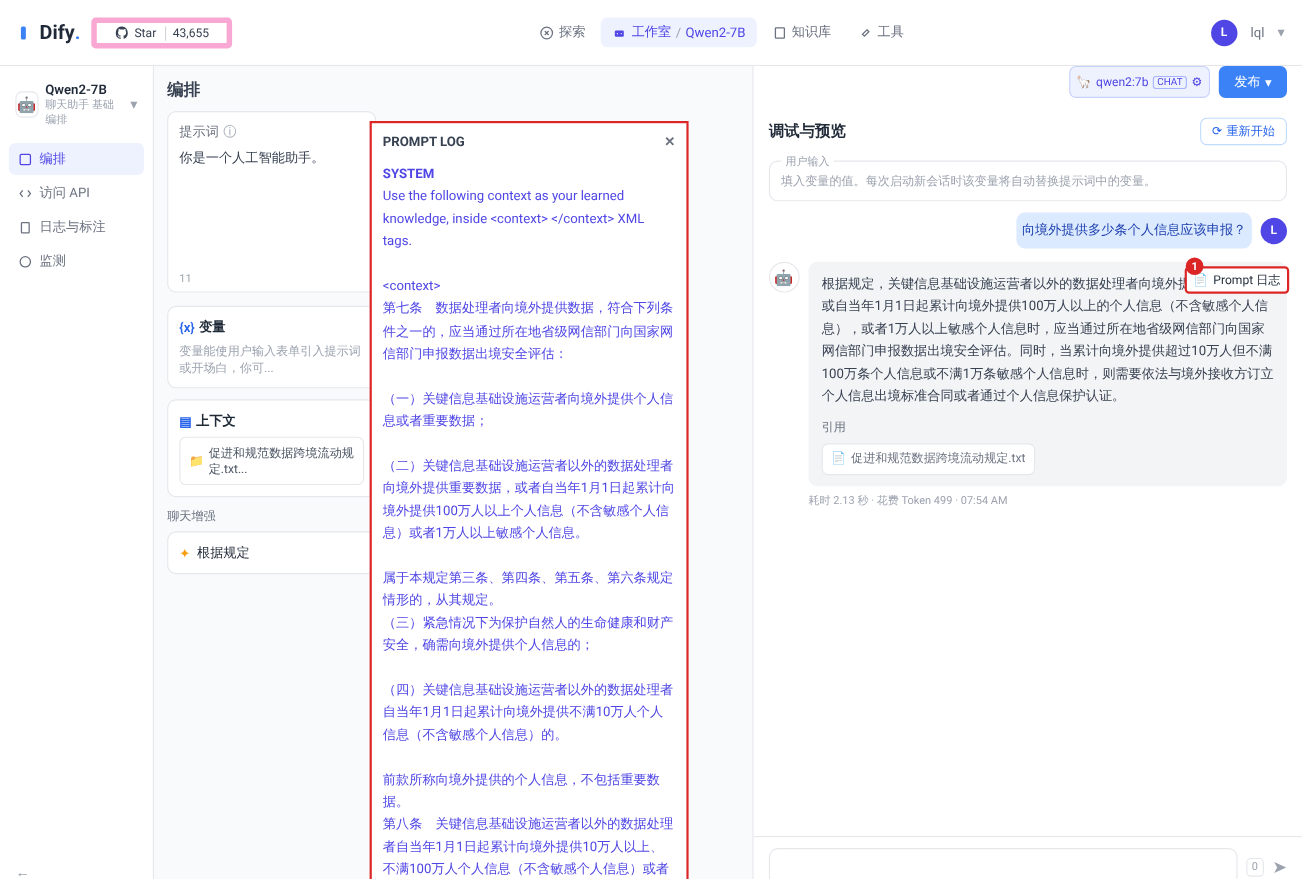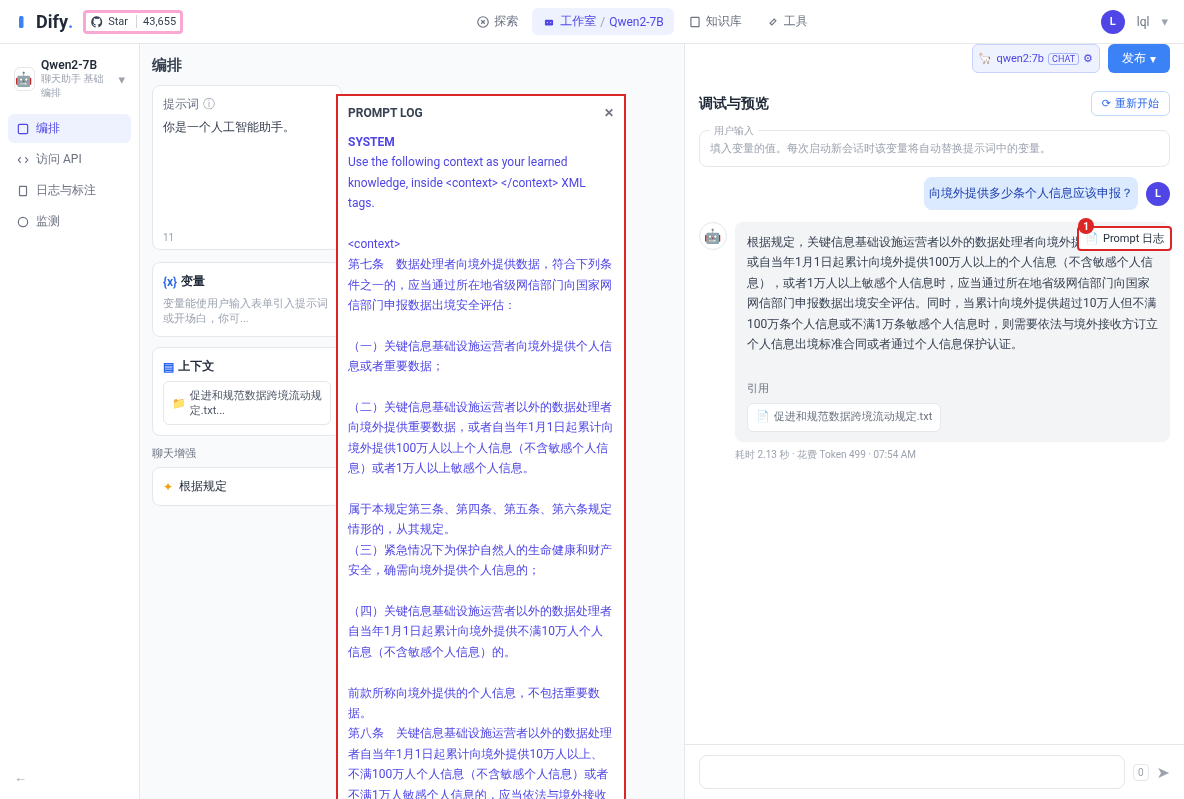--- a/index.html
+++ b/index.html
@@ -1,21 +1,21 @@
 <!DOCTYPE html>
 <html><head>
 <meta charset="utf-8">
 <style>
 *{box-sizing:border-box;margin:0;padding:0;font-family:-apple-system,BlinkMacSystemFont,"Segoe UI",Roboto,sans-serif}
 body{background:#f9fafb;color:#1f2937;font-size:13px;height:799px;width:1184px;overflow:hidden}
-.top-bar{height:44px;border-bottom:1px solid #e5e7eb;display:flex;align-items:center;padding:0 16px;background:#fff;justify-content:space-between}
+.top-bar{height:60px;border-bottom:1px solid #e5e7eb;display:flex;align-items:center;padding:0 16px;background:#fff;justify-content:space-between}
 .top-left{display:flex;align-items:center;gap:10px}
 .logo{font-weight:700;font-size:18px;color:#1f2937;display:flex;align-items:center}
 .logo .dot{color:#3b82f6}
-.gh-star{display:flex;align-items:center;gap:4px;border:3px solid #f9a8d4;border-radius:4px;padding:2px 4px;font-size:11px;color:#374151}
+.gh-star{display:flex;align-items:flex-end;gap:4px;border:5px solid #f9a8d4;border-radius:4px;padding:2px 16px;font-size:11px;color:#374151}
 .gh-star .count{border-left:1px solid #d1d5db;padding-left:6px;margin-left:4px}
 .top-nav{display:flex;align-items:center;gap:4px}
 .nav-item{display:flex;align-items:center;gap:4px;padding:5px 10px;border-radius:6px;color:#6b7280;font-size:12px;cursor:pointer}
 .nav-item.active{background:#eef2ff;color:#4f46e5}
 .nav-item.active .crumb{color:#4f46e5}
 .top-right{display:flex;align-items:center;gap:12px}
 .avatar{width:24px;height:24px;border-radius:50%;background:#4f46e5;color:#fff;display:flex;align-items:center;justify-content:center;font-size:11px;font-weight:600}
 .main{display:flex;height:calc(100% - 44px)}
 .sidebar{width:140px;background:#fff;border-right:1px solid #e5e7eb;padding:8px;display:flex;flex-direction:column}
 .app-header{display:flex;align-items:center;gap:6px;padding:6px;margin-bottom:8px}
@@ -51,21 +51,21 @@
 .restart{border:1px solid #bfdbfe;color:#2563eb;border-radius:6px;padding:4px 10px;font-size:11px;display:flex;align-items:center;gap:4px;cursor:pointer}
 .r-toolbar{display:flex;justify-content:flex-end;gap:8px;padding:0 14px 8px}
 .input-hint{margin:4px 14px 10px;border:1px solid #e5e7eb;border-radius:8px;padding:10px;font-size:11px;color:#9ca3af;position:relative}
 .input-hint .lbl{position:absolute;top:-7px;left:10px;background:#fff;padding:0 4px;font-size:10px;color:#9ca3af}
 .chat-area{flex:1;padding:0 14px;overflow:auto;position:relative}
 .user-msg{display:flex;justify-content:flex-end;align-items:center;gap:8px;margin-bottom:12px}
 .user-bubble{background:#dbeafe;color:#1e40af;padding:8px 5px;border-radius:8px;font-size:12px;max-width:70%}
 .bot-row{display:flex;gap:8px;position:relative}
 .bot-icon{width:28px;height:28px;border-radius:50%;border:1px solid #e5e7eb;display:flex;align-items:center;justify-content:center;font-size:14px;flex-shrink:0}
 .bot-bubble{background:#f3f4f6;padding:10px 12px;border-radius:8px;font-size:12px;line-height:1.7;color:#374151}
-.ref-box{margin-top:20px;padding-top:6px;font-size:11px;color:#6b7280}
+.ref-box{margin-top:4px;padding-top:6px;font-size:11px;color:#6b7280}
 .ref-file{border:1px solid #e5e7eb;border-radius:6px;padding:4px 8px;display:inline-flex;align-items:center;gap:4px;margin-top:4px;background:#fff}
 .meta{font-size:10px;color:#9ca3af;margin-top:6px;margin-left:36px}
 .badge-1{position:absolute;top:-4px;right:76px;width:16px;height:16px;border-radius:50%;background:#dc2626;color:#fff;font-size:10px;display:flex;align-items:center;justify-content:center;font-weight:700;z-index:3}
 .prompt-log-btn{position:absolute;top:4px;right:-2px;border:2px solid #dc2626;background:#fff;padding:3px 6px;font-size:11px;display:flex;align-items:center;gap:4px;border-radius:4px;z-index:2}
 .copy-ic{position:absolute;top:6px;right:82px;color:#9ca3af;font-size:11px;z-index:2}
 .input-bar{border-top:1px solid #e5e7eb;padding:10px 14px;display:flex;align-items:center;gap:8px}
 .input-box{flex:1;border:1px solid #e5e7eb;border-radius:8px;height:34px}
 .send-meta{font-size:10px;color:#9ca3af;border:1px solid #e5e7eb;border-radius:4px;padding:2px 4px}
 .send-btn{color:#9ca3af;font-size:16px}
 svg{width:14px;height:14px}

